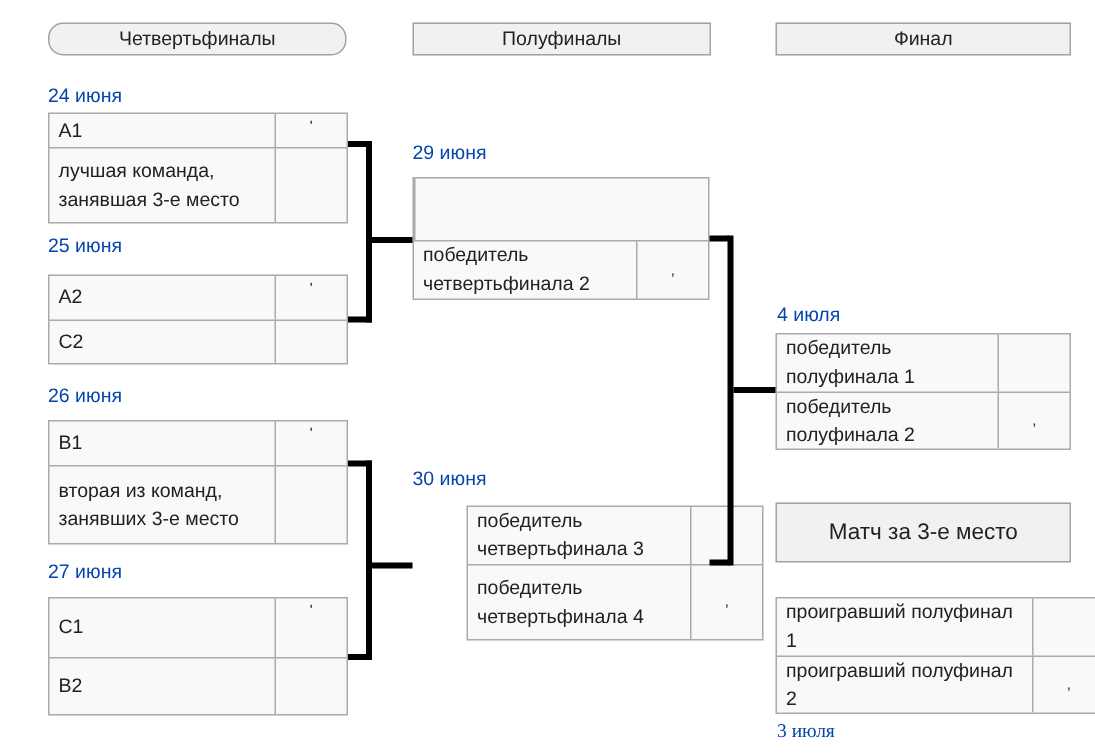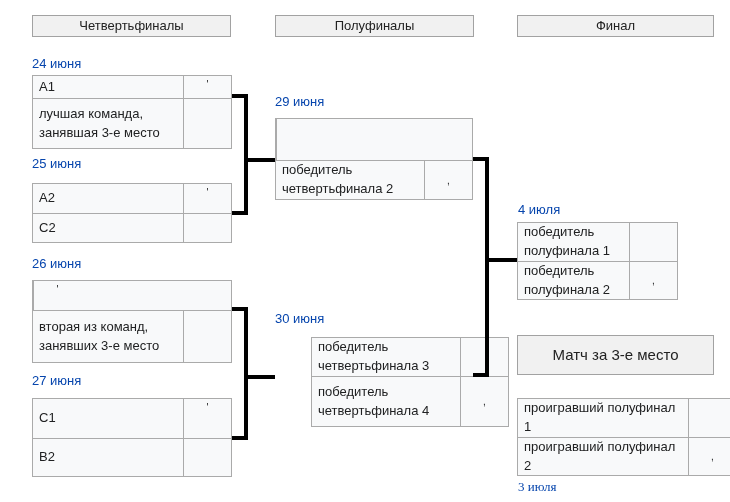--- a/index.html
+++ b/index.html
@@ -24,21 +24,21 @@
          display:flex;align-items:center;justify-content:center;
          font-size:10px;color:#202122;}
   .score.mark-top{align-items:flex-start;padding-top:3px;}
   .conn{position:absolute;background:var(--connector,#000000);}
 </style>
 </head>
 <body>
 
 <div class="abs" style="left:0;top:0;width:730px;height:502px;">
 
-  <div class="colhdr" style="left:32px;top:15px;width:199px;">Четвертьфиналы</div>
+  <div class="colhdr" style="left:32px;top:15px;width:199px;border-radius:10px;">Четвертьфиналы</div>
   <div class="colhdr" style="left:275px;top:15px;width:199px;">Полуфиналы</div>
   <div class="colhdr" style="left:517px;top:15px;width:197px;">Финал</div>
 
   <a class="date" style="left:32px;top:56px;">24 июня</a>
   <div class="match" style="left:32px;top:75px;width:200px;">
     <div class="mrow" style="height:22px;">
       <div class="team">A1</div>
       <div class="score mark-top">'</div>
     </div>
     <div class="mrow" style="height:50px;">
@@ -55,20 +55,21 @@
     </div>
     <div class="mrow" style="height:29px;">
       <div class="team">C2</div>
       <div class="score"></div>
     </div>
   </div>
 
   <a class="date" style="left:32px;top:256px;">26 июня</a>
   <div class="match" style="left:32px;top:280px;width:200px;">
     <div class="mrow" style="height:29px;">
+      <div class="team">B1</div>
       <div class="score mark-top">'</div>
     </div>
     <div class="mrow" style="height:52px;">
       <div class="team">вторая из команд, занявших 3-е место</div>
       <div class="score"></div>
     </div>
   </div>
 
   <a class="date" style="left:32px;top:373px;">27 июня</a>
   <div class="match" style="left:32px;top:398px;width:200px;">
@@ -99,21 +100,21 @@
       <div class="team">победитель четвертьфинала 3</div>
       <div class="score"></div>
     </div>
     <div class="mrow" style="height:50px;">
       <div class="team">победитель четвертьфинала 4</div>
       <div class="score">,</div>
     </div>
   </div>
 
   <a class="date" style="left:518px;top:202px;">4 июля</a>
-  <div class="match" style="left:517px;top:222px;width:161px;">
+  <div class="match" style="left:517px;top:222px;width:197px;">
     <div class="mrow" style="height:38px;">
       <div class="team">победитель полуфинала 1</div>
       <div class="score"></div>
     </div>
     <div class="mrow" style="height:38px;">
       <div class="team">победитель полуфинала 2</div>
       <div class="score">,</div>
     </div>
   </div>
 

